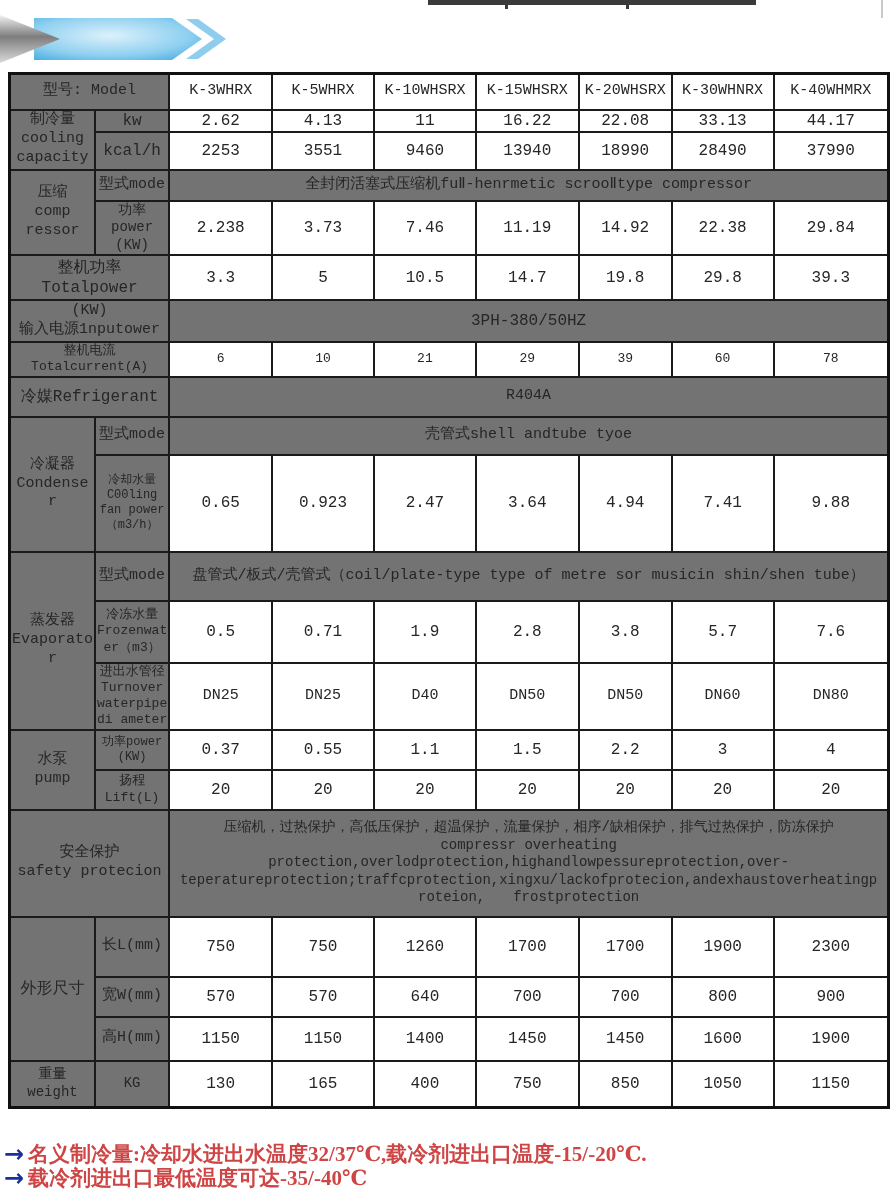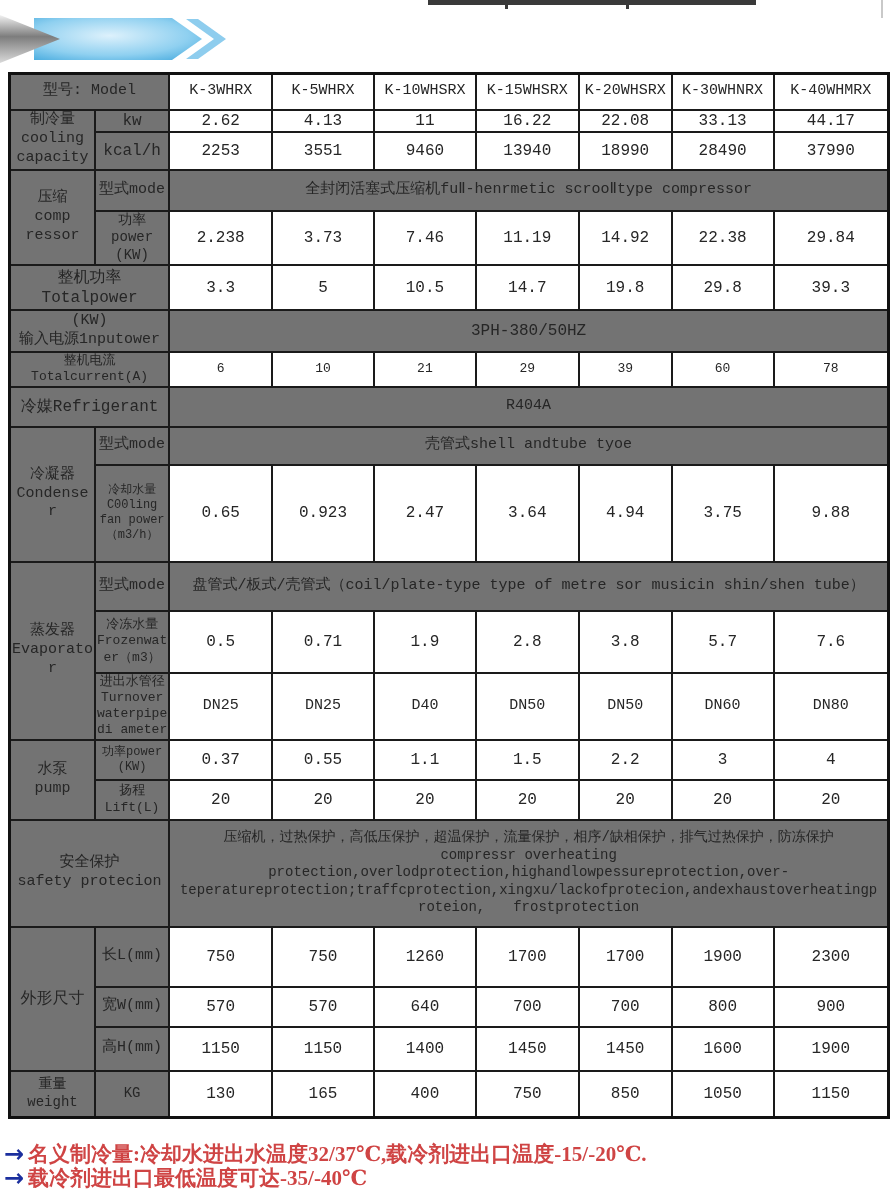--- a/index.html
+++ b/index.html
@@ -118,21 +118,21 @@
     <td class="blue fs16">kcal/h</td>
     <td class="white fs16">2253</td>
     <td class="white fs16">3551</td>
     <td class="white fs16">9460</td>
     <td class="white fs16">13940</td>
     <td class="white fs16">18990</td>
     <td class="white fs16">28490</td>
     <td class="white fs16">37990</td>
   </tr>
 
-  <tr style="height:41px">
+  <tr style="height:31px">
     <td rowspan="2" class="blue fs15 pre">压缩
 comp
 ressor</td>
     <td class="blue fs15">型式mode</td>
     <td colspan="7" class="blue fs15">全封闭活塞式压缩机fuⅡ-henrmetic scrooⅡtype compressor</td>
   </tr>
 
   <tr style="height:49px">
     <td class="blue fs14 pre">功率
 power
@@ -191,21 +191,21 @@
   <tr style="height:97px">
     <td class="blue fs12 pre">冷却水量
 C00ling
 fan power
 （m3/h）</td>
     <td class="white fs16">0.65</td>
     <td class="white fs16">0.923</td>
     <td class="white fs16">2.47</td>
     <td class="white fs16">3.64</td>
     <td class="white fs16">4.94</td>
-    <td class="white fs16">3.75</td>
+    <td class="white fs16">7.41</td>
     <td class="white fs16">9.88</td>
   </tr>
 
   <tr style="height:49px">
     <td rowspan="3" class="blue fs15 pre">蒸发器
 Evaporato
 r</td>
     <td class="blue fs15">型式mode</td>
     <td colspan="7" class="blue fs15">盘管式/板式/壳管式（coil/plate-type type of metre sor musicin shin/shen tube）</td>
   </tr>

